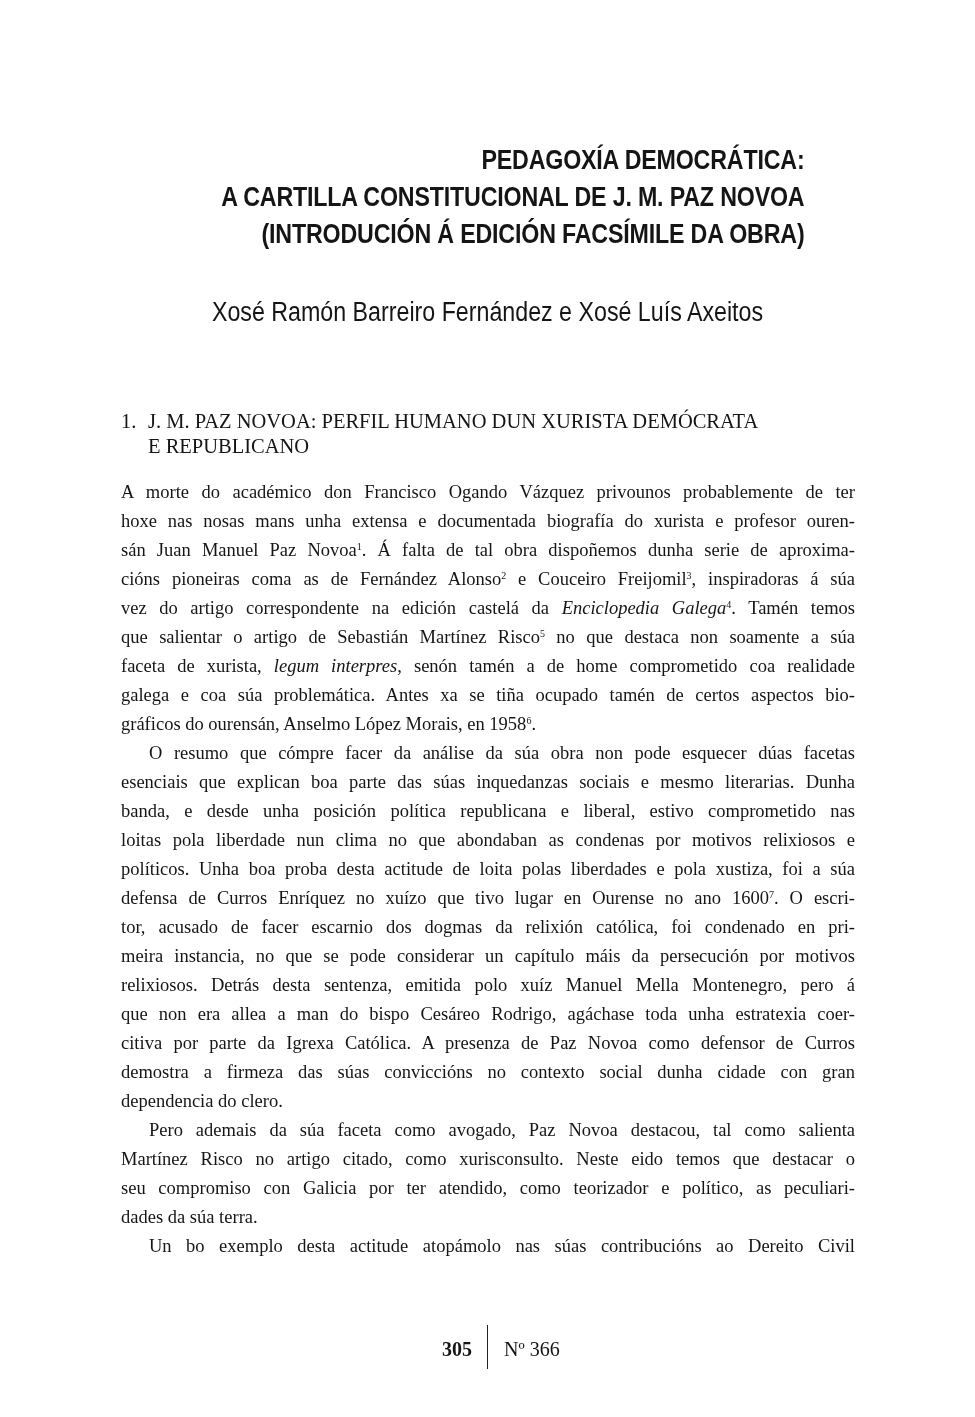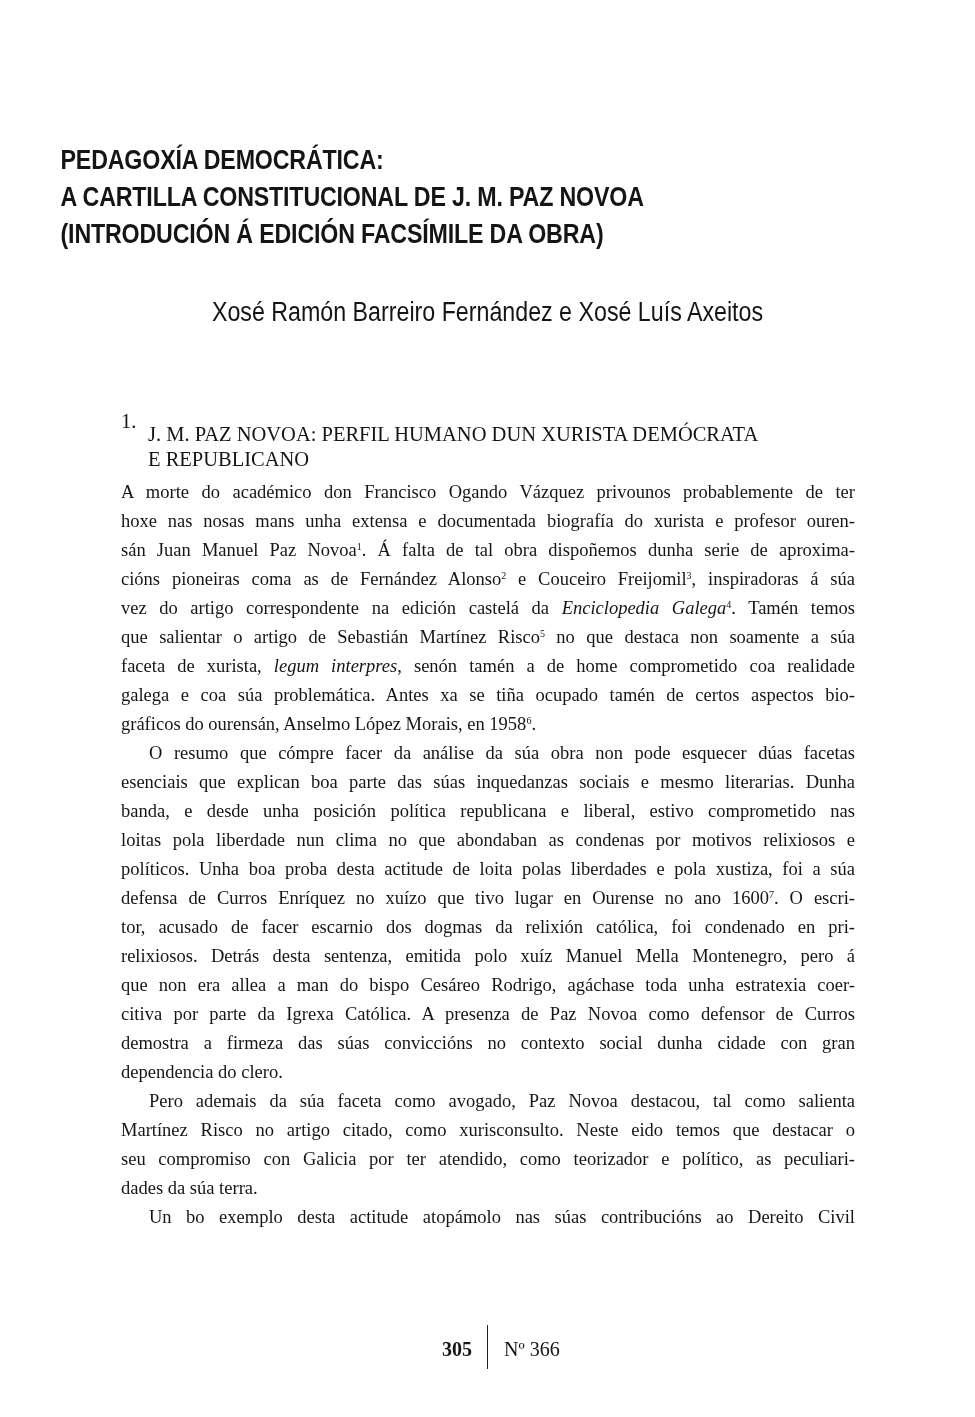--- a/index.html
+++ b/index.html
@@ -1,33 +1,33 @@
 <!DOCTYPE html>
 <html><head>
   <meta charset="utf-8">
   <style>
     html, body { margin: 0; padding: 0; background: #ffffff; }
     body { width: 975px; height: 1417px; position: relative; overflow: hidden; color: #111111; }
-    .title-block { position: absolute; left: 0; top: 142px; width: 865px; text-align: left; }
+    .title-block { position: absolute; left: 0; top: 142px; width: 865px; text-align: right; }
     .title-line {
       font-family: "Liberation Sans", sans-serif; font-weight: bold;
       font-size: 27px; line-height: 37px; letter-spacing: -0.2px;
       transform: scaleX(0.86); transform-origin: center; white-space: nowrap; color: #151515;
     }
     .authors {
       position: absolute; left: 0; top: 294px; width: 975px; text-align: center;
       font-family: "Liberation Sans", sans-serif; font-size: 27px; line-height: 36px;
       transform: scaleX(0.86); transform-origin: center; white-space: nowrap; color: #151515;
     }
     .section-head {
       position: absolute; left: 121px; top: 409px; width: 740px;
       font-family: "Liberation Serif", serif; font-size: 20.5px; line-height: 25px; color: #151515;
     }
     .section-head .num { position: absolute; left: 0; top: 0; }
-    .section-head .line { position: absolute; left: 27px; white-space: nowrap; margin-top: 13px; }
+    .section-head .line { position: absolute; left: 27px; white-space: nowrap; }
     .body-text {
       position: absolute; left: 121px; top: 478px; width: 734px;
       font-family: "Liberation Serif", serif; font-size: 18.5px; color: #151515;
     }
     .ln {
       height: 29px; line-height: 29px; white-space: nowrap;
       text-align: justify; text-align-last: justify;
     }
     .ln.last { text-align-last: left; }
     .ln.indent { padding-left: 28px; }
@@ -70,20 +70,21 @@
   <div class="ln">galega e coa súa problemática. Antes xa se tiña ocupado tamén de certos aspectos bio-</div>
   <div class="ln last"><span>gráficos do ourensán, Anselmo López Morais, en 1958</span><sup>6</sup><span>.</span></div>
 
   <div class="ln indent">O resumo que cómpre facer da análise da súa obra non pode esquecer dúas facetas</div>
   <div class="ln">esenciais que explican boa parte das súas inquedanzas sociais e mesmo literarias. Dunha</div>
   <div class="ln">banda, e desde unha posición política republicana e liberal, estivo comprometido nas</div>
   <div class="ln">loitas pola liberdade nun clima no que abondaban as condenas por motivos relixiosos e</div>
   <div class="ln">políticos. Unha boa proba desta actitude de loita polas liberdades e pola xustiza, foi a súa</div>
   <div class="ln"><span>defensa de Curros Enríquez no xuízo que tivo lugar en Ourense no ano 1600</span><sup>7</sup><span>. O escri-</span></div>
   <div class="ln">tor, acusado de facer escarnio dos dogmas da relixión católica, foi condenado en pri-</div>
+  <div class="ln">meira instancia, no que se pode considerar un capítulo máis da persecución por motivos</div>
   <div class="ln">relixiosos. Detrás desta sentenza, emitida polo xuíz Manuel Mella Montenegro, pero á</div>
   <div class="ln">que non era allea a man do bispo Cesáreo Rodrigo, agáchase toda unha estratexia coer-</div>
   <div class="ln">citiva por parte da Igrexa Católica. A presenza de Paz Novoa como defensor de Curros</div>
   <div class="ln">demostra a firmeza das súas conviccións no contexto social dunha cidade con gran</div>
   <div class="ln last">dependencia do clero.</div>
 
   <div class="ln indent">Pero ademais da súa faceta como avogado, Paz Novoa destacou, tal como salienta</div>
   <div class="ln">Martínez Risco no artigo citado, como xurisconsulto. Neste eido temos que destacar o</div>
   <div class="ln">seu compromiso con Galicia por ter atendido, como teorizador e político, as peculiari-</div>
   <div class="ln last">dades da súa terra.</div>

